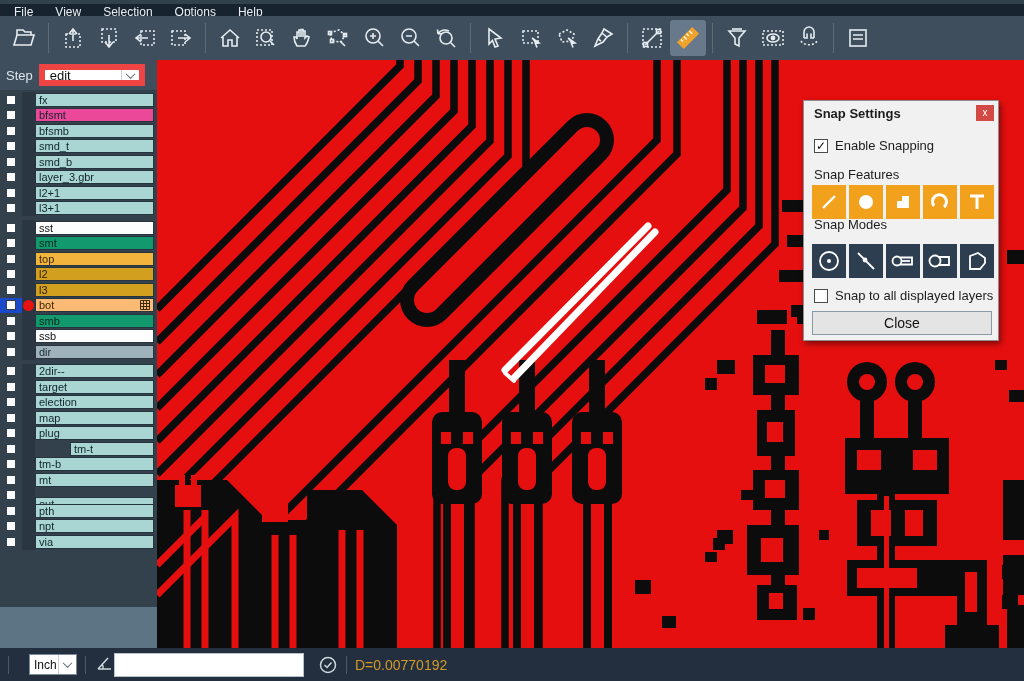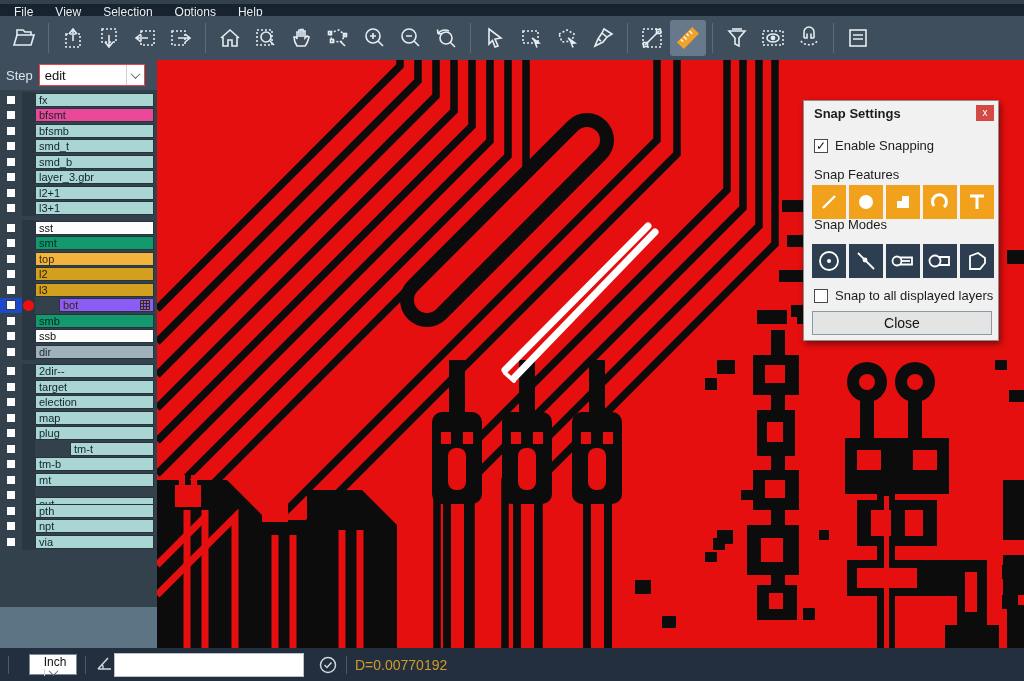--- a/index.html
+++ b/index.html
@@ -25,21 +25,21 @@
   .tool svg { stroke:#e6edf2; fill:none; stroke-width:1.6; }
   .tool.selected { background:#67798a; }
   .tb-sep { width:1px; height:30px; background:#5c6d7a; margin:0 6px; }
   
   #sidebar { position:absolute; left:0; top:60px; width:157px; height:588px; background:#33414d; }
   #step-row {
     height:30px; background:#3e4e5c; display:flex; align-items:center; padding:0 12px 0 6px; gap:6px;
   }
   #step-label { color:#dbe5ec; font-size:13px; }
   #step-select {
-    flex:1; height:22px; background:#fff; border:1px solid #ef4444; display:flex; align-items:center;gap:42px;
+    flex:1; height:22px; background:#fff; border:6px solid #ef4444; display:flex; align-items:center;gap:42px;
   }
   #step-select .val { flex:1; font-size:13px; color:#111; padding-left:5px; }
   .chev { width:18px; height:100%; display:flex; align-items:center; justify-content:center; border-left:1px solid #c9d2d8; }
   .chev i { width:7px; height:7px; border-right:1.6px solid #5a6a77; border-bottom:1.6px solid #5a6a77; transform:rotate(45deg) translate(-1px,-1px); }
   #layer-list { padding-top:2px; }
   .layer-group { margin-bottom:4px; }
   .layer-row { height:15.5px; display:flex; align-items:center; }
   .cb-cell { width:22px; height:100%; background:#33414d; display:flex; align-items:center; justify-content:center; flex:none; }
   .cb { width:10px; height:10px; background:#fff; border:1.5px solid #30404c; }
   .cb-cell.sel { background:#1c49c8; }
@@ -85,21 +85,21 @@
     position:absolute; left:8px; top:210px; width:180px; height:24px;
     background:#e4e4e4; border:1px solid #8a9aa5; font-size:14px; color:#111;
     display:flex; align-items:center; justify-content:center; font-family:"Liberation Sans",sans-serif;
   }
   
   #bottombar {
     position:absolute; left:0; top:648px; width:1024px; height:33px; background:#232f3e;
     display:flex; align-items:center;
   }
   .bb-sep { width:1px; height:18px; background:#4a5a68; margin:0 8px; }
-  #unit-select { width:48px; height:21px; background:#fff; border:1px solid #7a8a96; display:flex; align-items:center; margin-left:12px;flex-direction:column; }
+  #unit-select { width:48px; height:21px; background:#fff; border:1px solid #7a8a96; display:flex; align-items:center; margin-left:12px; }
   #unit-select .val { flex:1; font-size:12px; color:#111; padding-left:4px; }
   #angle-icon svg { stroke:#cfd8de; fill:none; stroke-width:1.5; }
   #measure-input { width:190px; height:24px; background:#fff; border:1px solid #b8c2ca; font-size:13px; padding:0 5px; color:#111; font-family:"Liberation Sans",sans-serif; }
   #confirm-icon { margin-left:14px; display:flex; }
   #confirm-icon svg { stroke:#cfd8de; fill:none; stroke-width:1.5; }
   #distance-label { color:#d29b27; font-size:14px; }
 </style>
 </head>
 <body>
 
@@ -519,21 +519,21 @@
             <span class="gap-cell"></span>
             <span class="band" style="background: rgb(210, 160, 30); color: rgb(46, 34, 4);">l3</span>
           </div>
           <div class="layer-row">
             <span class="cb-cell sel">
               <span class="cb"></span>
             </span>
             <span class="gap-cell">
               <span class="dot"></span>
             </span>
-            <span class="band" style="background: #8b5cf6; color: rgb(58, 42, 5); margin-left: 24px;">bot<span class="grid-ic">
+            <span class="band" style="background: #fdba74; color: rgb(58, 42, 5);">bot<span class="grid-ic">
                 <svg width="10" height="10">
                   <path d="M0.5,0.5 h9 v9 h-9 z M3.5,0.5 v9 M6.5,0.5 v9 M0.5,3.5 h9 M0.5,6.5 h9" stroke="#3a2a05" fill="none" stroke-width="1"></path>
                 </svg>
               </span></span>
           </div>
           <div class="layer-row">
             <span class="cb-cell">
               <span class="cb"></span>
             </span>
             <span class="gap-cell"></span>

